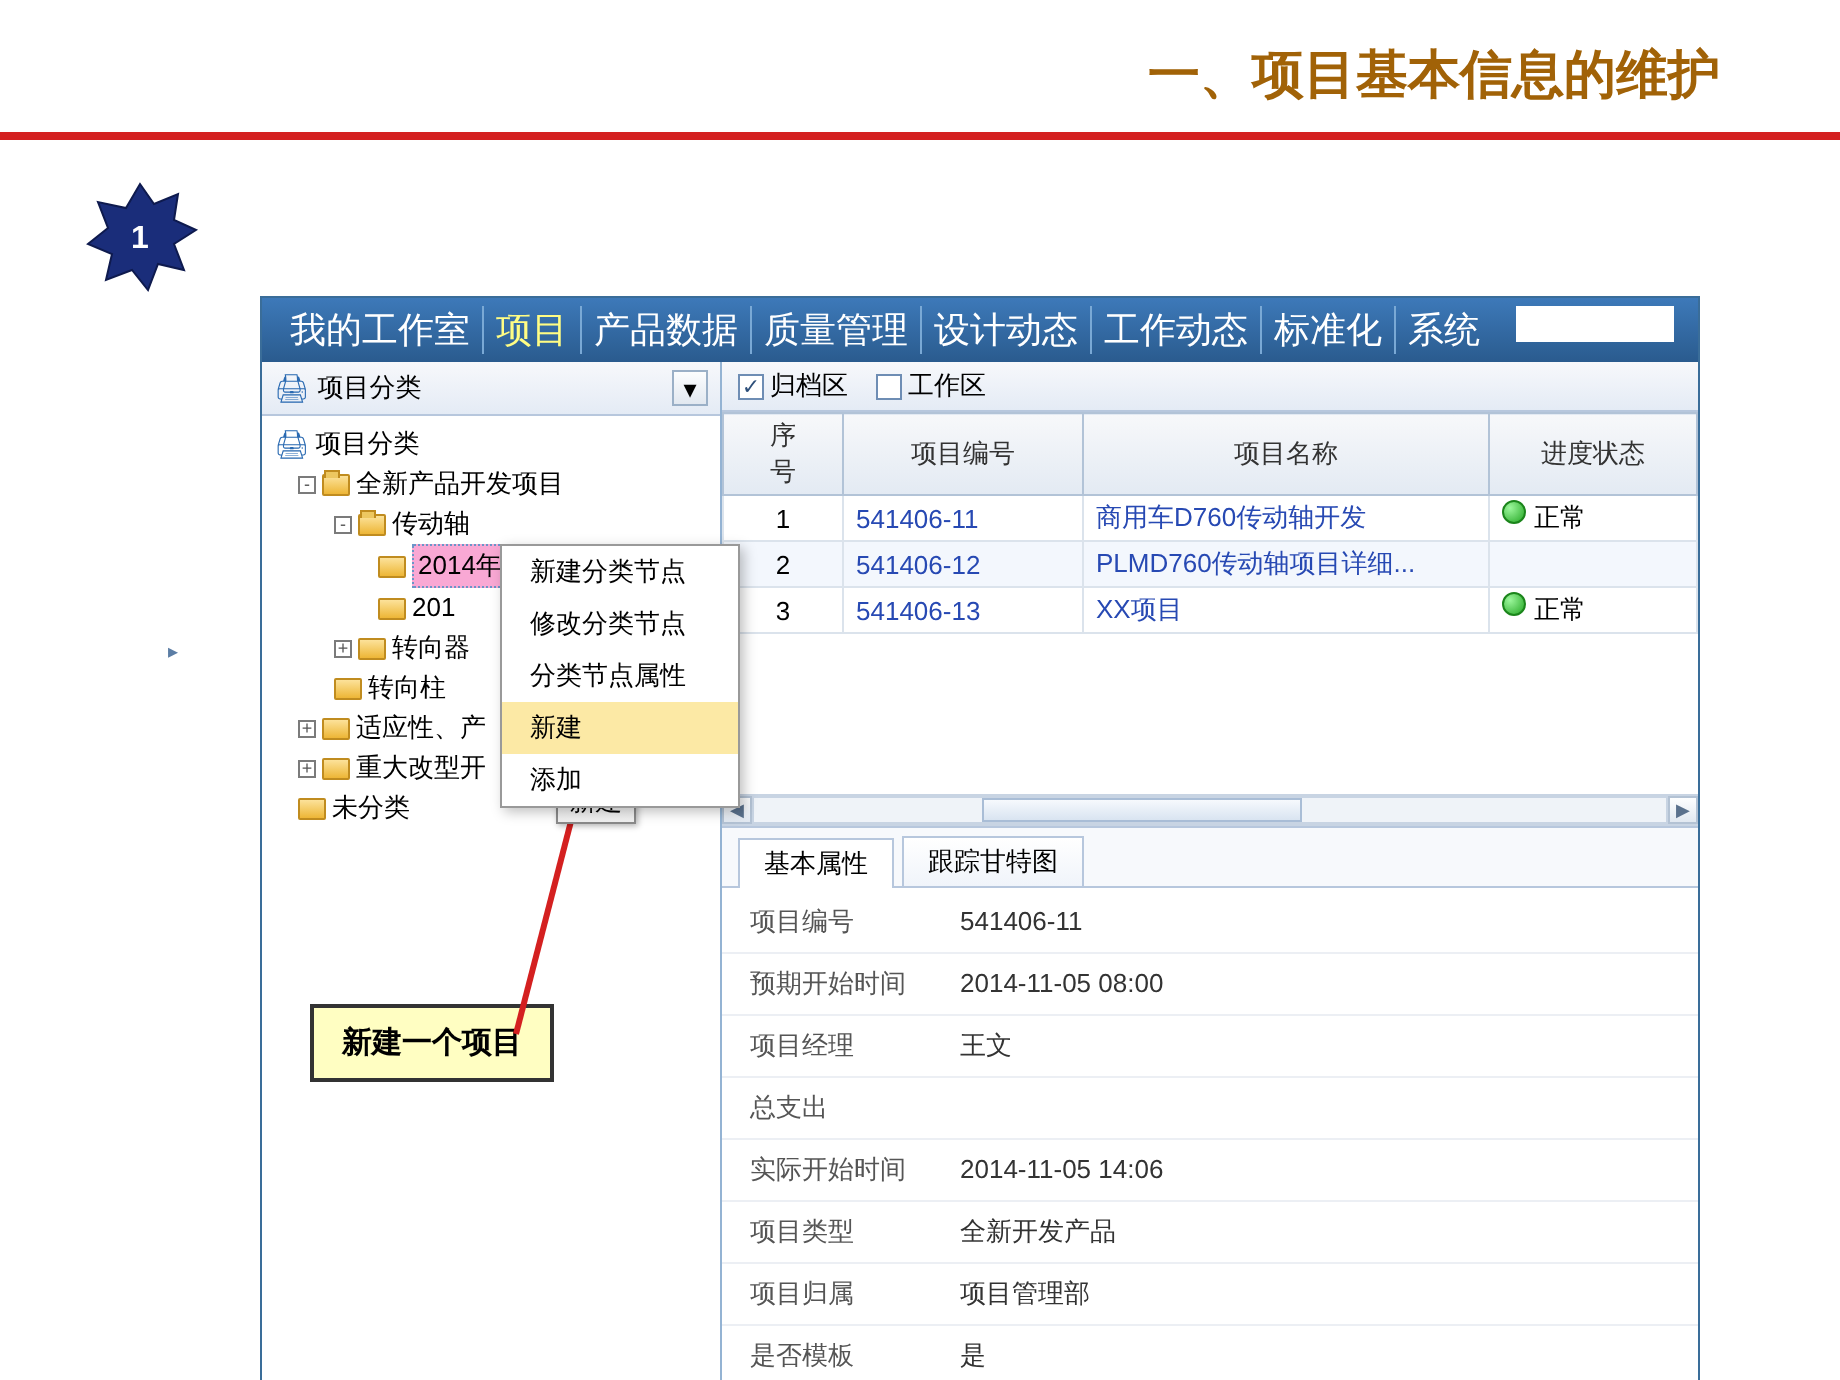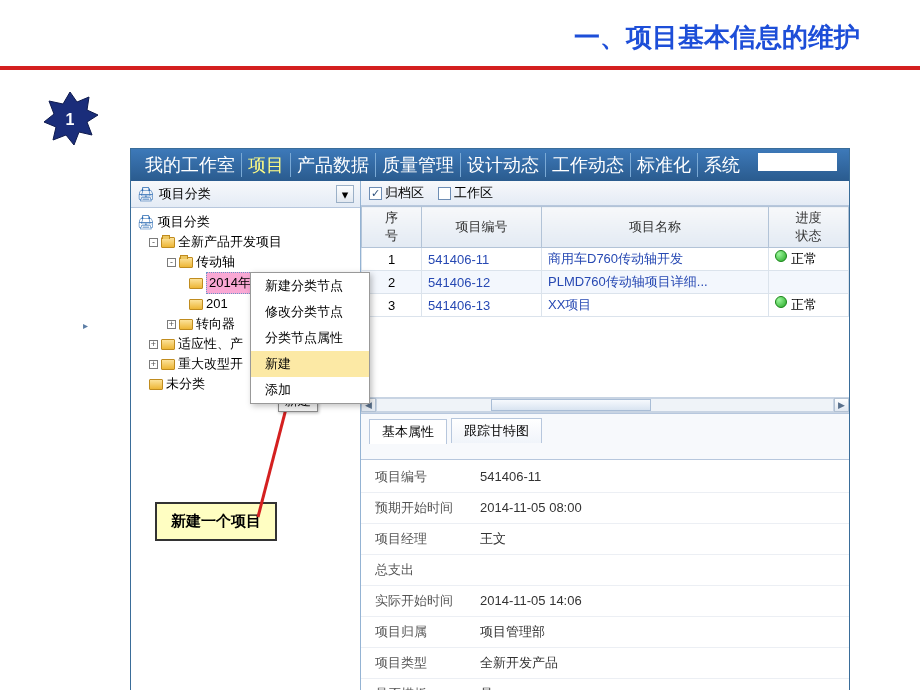--- a/index.html
+++ b/index.html
@@ -1,18 +1,18 @@
 <!DOCTYPE html>
 <html><head>
   <meta charset="utf-8">
   <style>
     * { box-sizing: border-box; margin: 0; padding: 0; }
     body { font-family: "Microsoft YaHei", Arial, sans-serif; font-size: 13px; background: #fff; width: 920px; height: 690px; position: relative; }
     
-    .page-title { position: absolute; top: 20px; right: 60px; font-size: 26px; font-weight: bold; color: #1d4ed8; }
+    .page-title { position: absolute; top: 20px; right: 60px; font-size: 26px; font-weight: bold; color: #a16207; }
     .red-line { position: absolute; top: 66px; left: 0; right: 0; height: 4px; background: #d42020; }
     
     .badge-star { position: absolute; top: 90px; left: 40px; width: 60px; height: 60px; display: flex; align-items: center; justify-content: center; }
     .badge-star svg { position: absolute; }
     .badge-star span { position: relative; color: #fff; font-weight: bold; font-size: 16px; z-index: 2; }
     
     .app-window {
       position: absolute;
       top: 148px;
       left: 130px;
@@ -80,21 +80,21 @@
     table.grid td.idx { color: #000; text-align: center; background: #fff; }
     table.grid tr.alt td { background: #f3f7fd; }
     .status-cell { display: flex; align-items: flex-start; gap: 4px; color: #000; }
     .status-dot { width: 12px; height: 12px; border-radius: 50%; background: radial-gradient(circle at 30% 30%, #9cf79c, #25a725); border: 1px solid #1b851b; }
     
     .hscroll { height: 16px; background: #e7edf5; display:flex; align-items:center; border-top: 1px solid #c8d4e3; border-bottom: 1px solid #c8d4e3; }
     .hscroll .btn { width: 15px; height: 14px; border: 1px solid #b3c2d4; background: linear-gradient(#fdfeff,#e1e8f1); display:flex; align-items:center; justify-content:center; font-size:9px; color:#5a718d;}
     .hscroll .track { flex:1; height: 14px; border: 1px solid #c8d4e3; position:relative; background:#eff3f8;}
     .hscroll .thumb { position:absolute; left: 25%; width: 35%; top:0; bottom:0; background: linear-gradient(#f6f9fd,#d9e4f1); border: 1px solid #a9bdd6;}
     
-    .tabs-bar { display: flex; gap: 0; border-bottom: 1px solid #b7c7dd; padding: 4px 8px 16px 8px; background: #f7f9fc; }
+    .tabs-bar { display: flex; gap: 0; border-bottom: 1px solid #b7c7dd; padding: 4px 8px 0 8px; background: #f7f9fc; }
     .tab { padding: 3px 12px; border: 1px solid #b7c7dd; border-bottom: none; background: linear-gradient(#fff,#f0f4fa); margin-right: 4px; }
     .tab.active { background: #fff; position: relative; top: 1px; }
     
     .form { padding: 2px 0 0 0; }
     .form-row { display: flex; border-bottom: 1px solid #eceff4; line-height: 30px; }
     .form-row .label { width: 115px; padding-left: 14px; color: #555; }
     .form-row .value { flex: 1; padding-left: 4px; color: #333; }
     
     .context-menu {
       position: absolute;
@@ -194,20 +194,24 @@
         </div>
         <div class="tree-node indent3">
           <span class="folder-icon"></span>
           <span class="lbl">201</span>
         </div>
         <div class="tree-node indent2">
           <span class="toggle">+</span>
           <span class="folder-icon"></span>
           <span class="lbl">转向器</span>
         </div>
+        <div class="tree-node indent2">
+          <span class="folder-icon"></span>
+          <span class="lbl">转向柱</span>
+        </div>
         <div class="tree-node indent1">
           <span class="toggle">+</span>
           <span class="folder-icon"></span>
           <span class="lbl">适应性、产</span>
         </div>
         <div class="tree-node indent1">
           <span class="toggle">+</span>
           <span class="folder-icon"></span>
           <span class="lbl">重大改型开</span>
         </div>
@@ -230,21 +234,21 @@
         </label>
       </div>
 
       <div class="grid-wrap">
         <table class="grid">
           <thead>
             <tr>
               <th style="width:40px">序号</th>
               <th style="width:120px">项目编号</th>
               <th>项目名称</th>
-              <th style="width:80px">进度状态</th>
+              <th style="width:104px">进度状态</th>
             </tr>
           </thead>
           <tbody>
             <tr>
               <td class="idx">1</td>
               <td>541406-11</td>
               <td>商用车D760传动轴开发</td>
               <td>
                   <div class="status-cell">
                     <span class="status-dot"></span>
@@ -301,26 +305,26 @@
           </div>
         <div class="form-row">
             <div class="label">总支出</div>
             <div class="value"></div>
           </div>
         <div class="form-row">
             <div class="label">实际开始时间</div>
             <div class="value">2014-11-05 14:06</div>
           </div>
         <div class="form-row">
+            <div class="label">项目类型</div>
+            <div class="value">全新开发产品</div>
+          </div>
+        <div class="form-row">
             <div class="label">项目归属</div>
             <div class="value">项目管理部</div>
-          </div>
-        <div class="form-row">
-            <div class="label">项目类型</div>
-            <div class="value">全新开发产品</div>
           </div>
         <div class="form-row">
             <div class="label">是否模板</div>
             <div class="value">是</div>
           </div>
 
       </div>
     </div>
   </div>
 </div>

